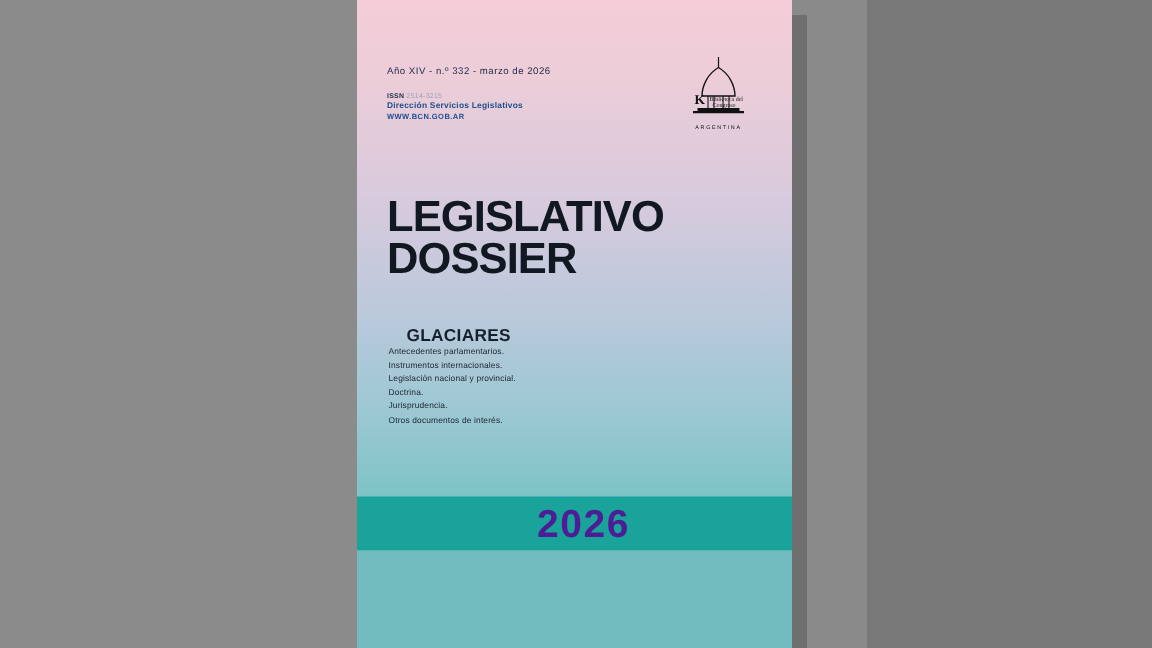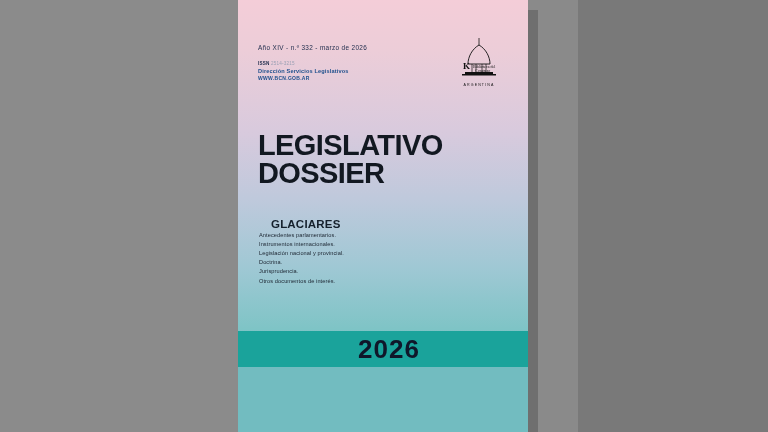--- a/index.html
+++ b/index.html
@@ -175,21 +175,21 @@
     top: 331px;
     height: 36px;
     background: #1aa39b;
     display: flex;
     align-items: center;
     justify-content: center;
   }
   .year-band .year {
     font-size: 26px;
     font-weight: bold;
-    color: #0f172a;
+    color: #4c1d95;
     letter-spacing: 1px;
     line-height: 1;
     margin-left: 12px;
   }
   .bottom-band {
     position: absolute;
     left: 0;
     right: 0;
     top: 367px;
     bottom: 0;

